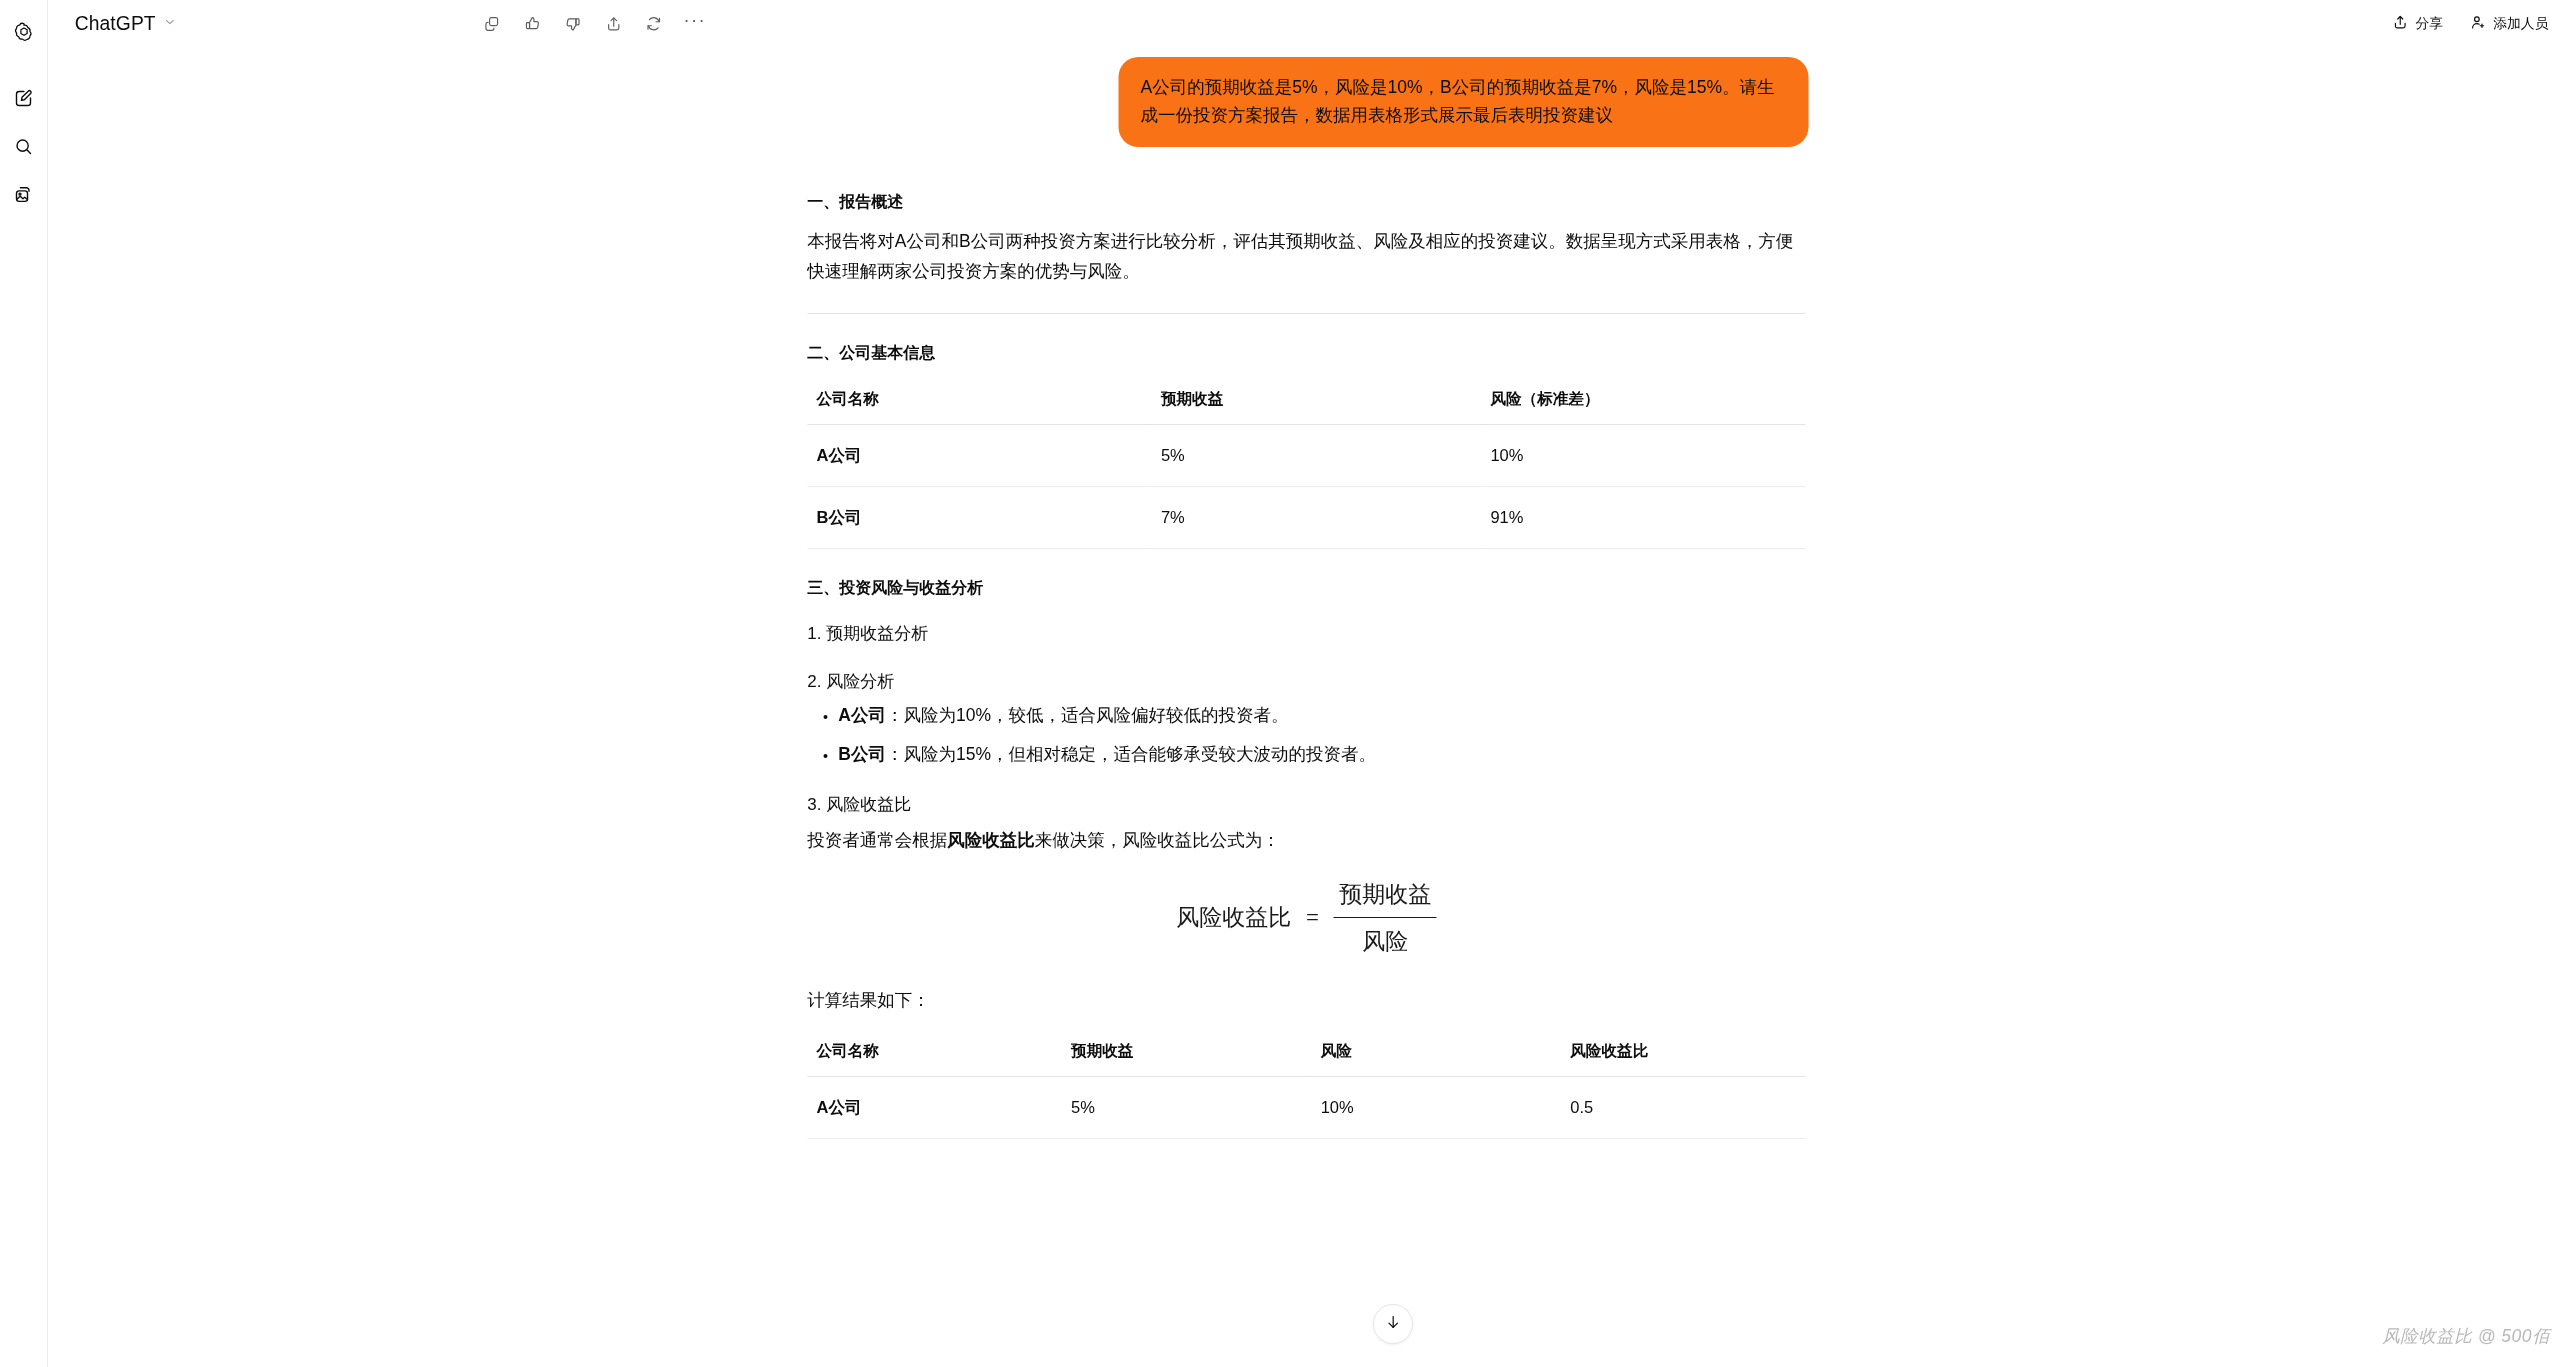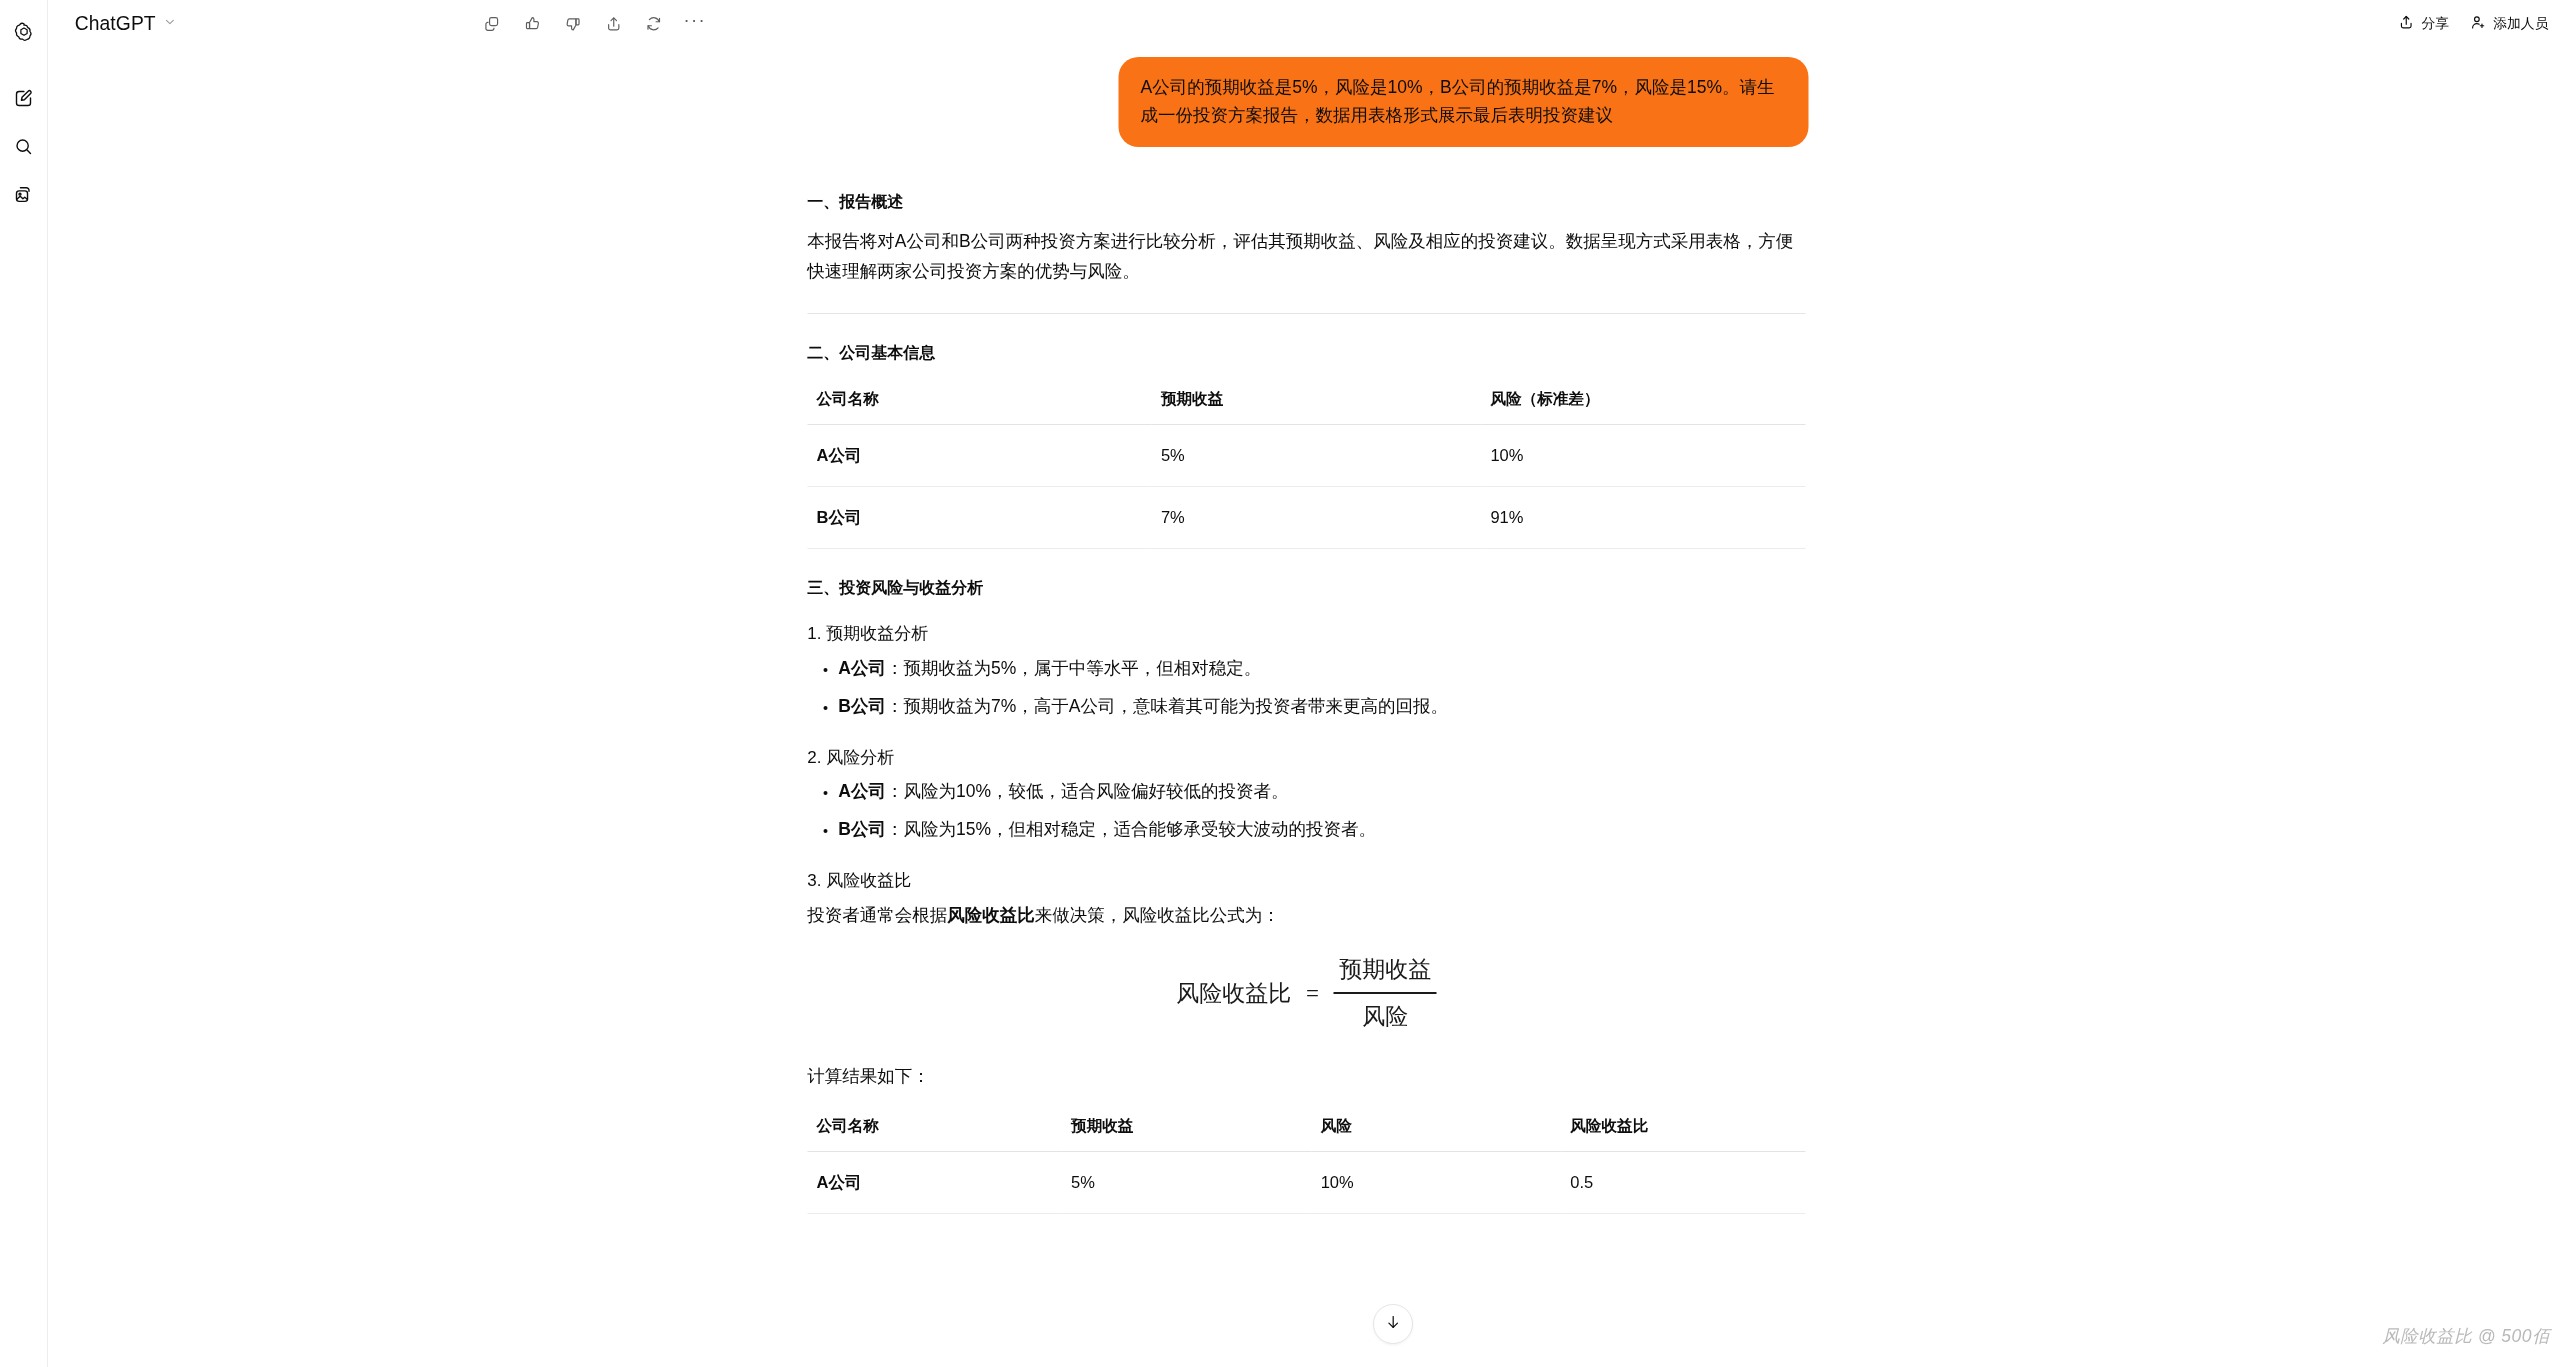--- a/index.html
+++ b/index.html
@@ -65,21 +65,21 @@
   }
   .act {
     width: 27.6px; height: 27.6px; border-radius: 6.4px;
     display: flex; align-items: center; justify-content: center;
     cursor: pointer; color: #5d5d5d;
   }
   .dots { font-size: 18.4px; line-height: 0; letter-spacing: 1.4px; color: #5d5d5d; padding-bottom: 7.4px; }
 
   .topbar-right {
     position: absolute; right: 18.4px; top: 0; height: 48px;
-    display: flex; align-items: center; gap: 3px;
+    display: flex; align-items: center; gap: 9px;
   }
   .tb-btn {
     display: flex; align-items: center; gap: 6.4px;
     padding: 6.4px 9.2px; border-radius: 9.2px;
     font-size: 13.8px; color: #0d0d0d; cursor: pointer;
     white-space: nowrap;
   }
 
   
   .scroll {
@@ -367,28 +367,20 @@
                 <td class="b">B公司</td>
                 <td>7%</td>
                 <td>91%</td>
               </tr>
             </tbody>
           </table>
 
           <h2>三、投资风险与收益分析</h2>
 
           <h3>1. 预期收益分析</h3>
-          <ul>
-            <li>
-              <strong>A公司</strong><span>：预期收益为5%，属于中等水平，但相对稳定。</span>
-            </li>
-            <li>
-              <strong>B公司</strong><span>：预期收益为7%，高于A公司，意味着其可能为投资者带来更高的回报。</span>
-            </li>
-          </ul>
 
           <h3>2. 风险分析</h3>
           <ul>
             <li>
               <strong>A公司</strong><span>：风险为10%，较低，适合风险偏好较低的投资者。</span>
             </li>
             <li>
               <strong>B公司</strong><span>：风险为15%，但相对稳定，适合能够承受较大波动的投资者。</span>
             </li>
           </ul>

